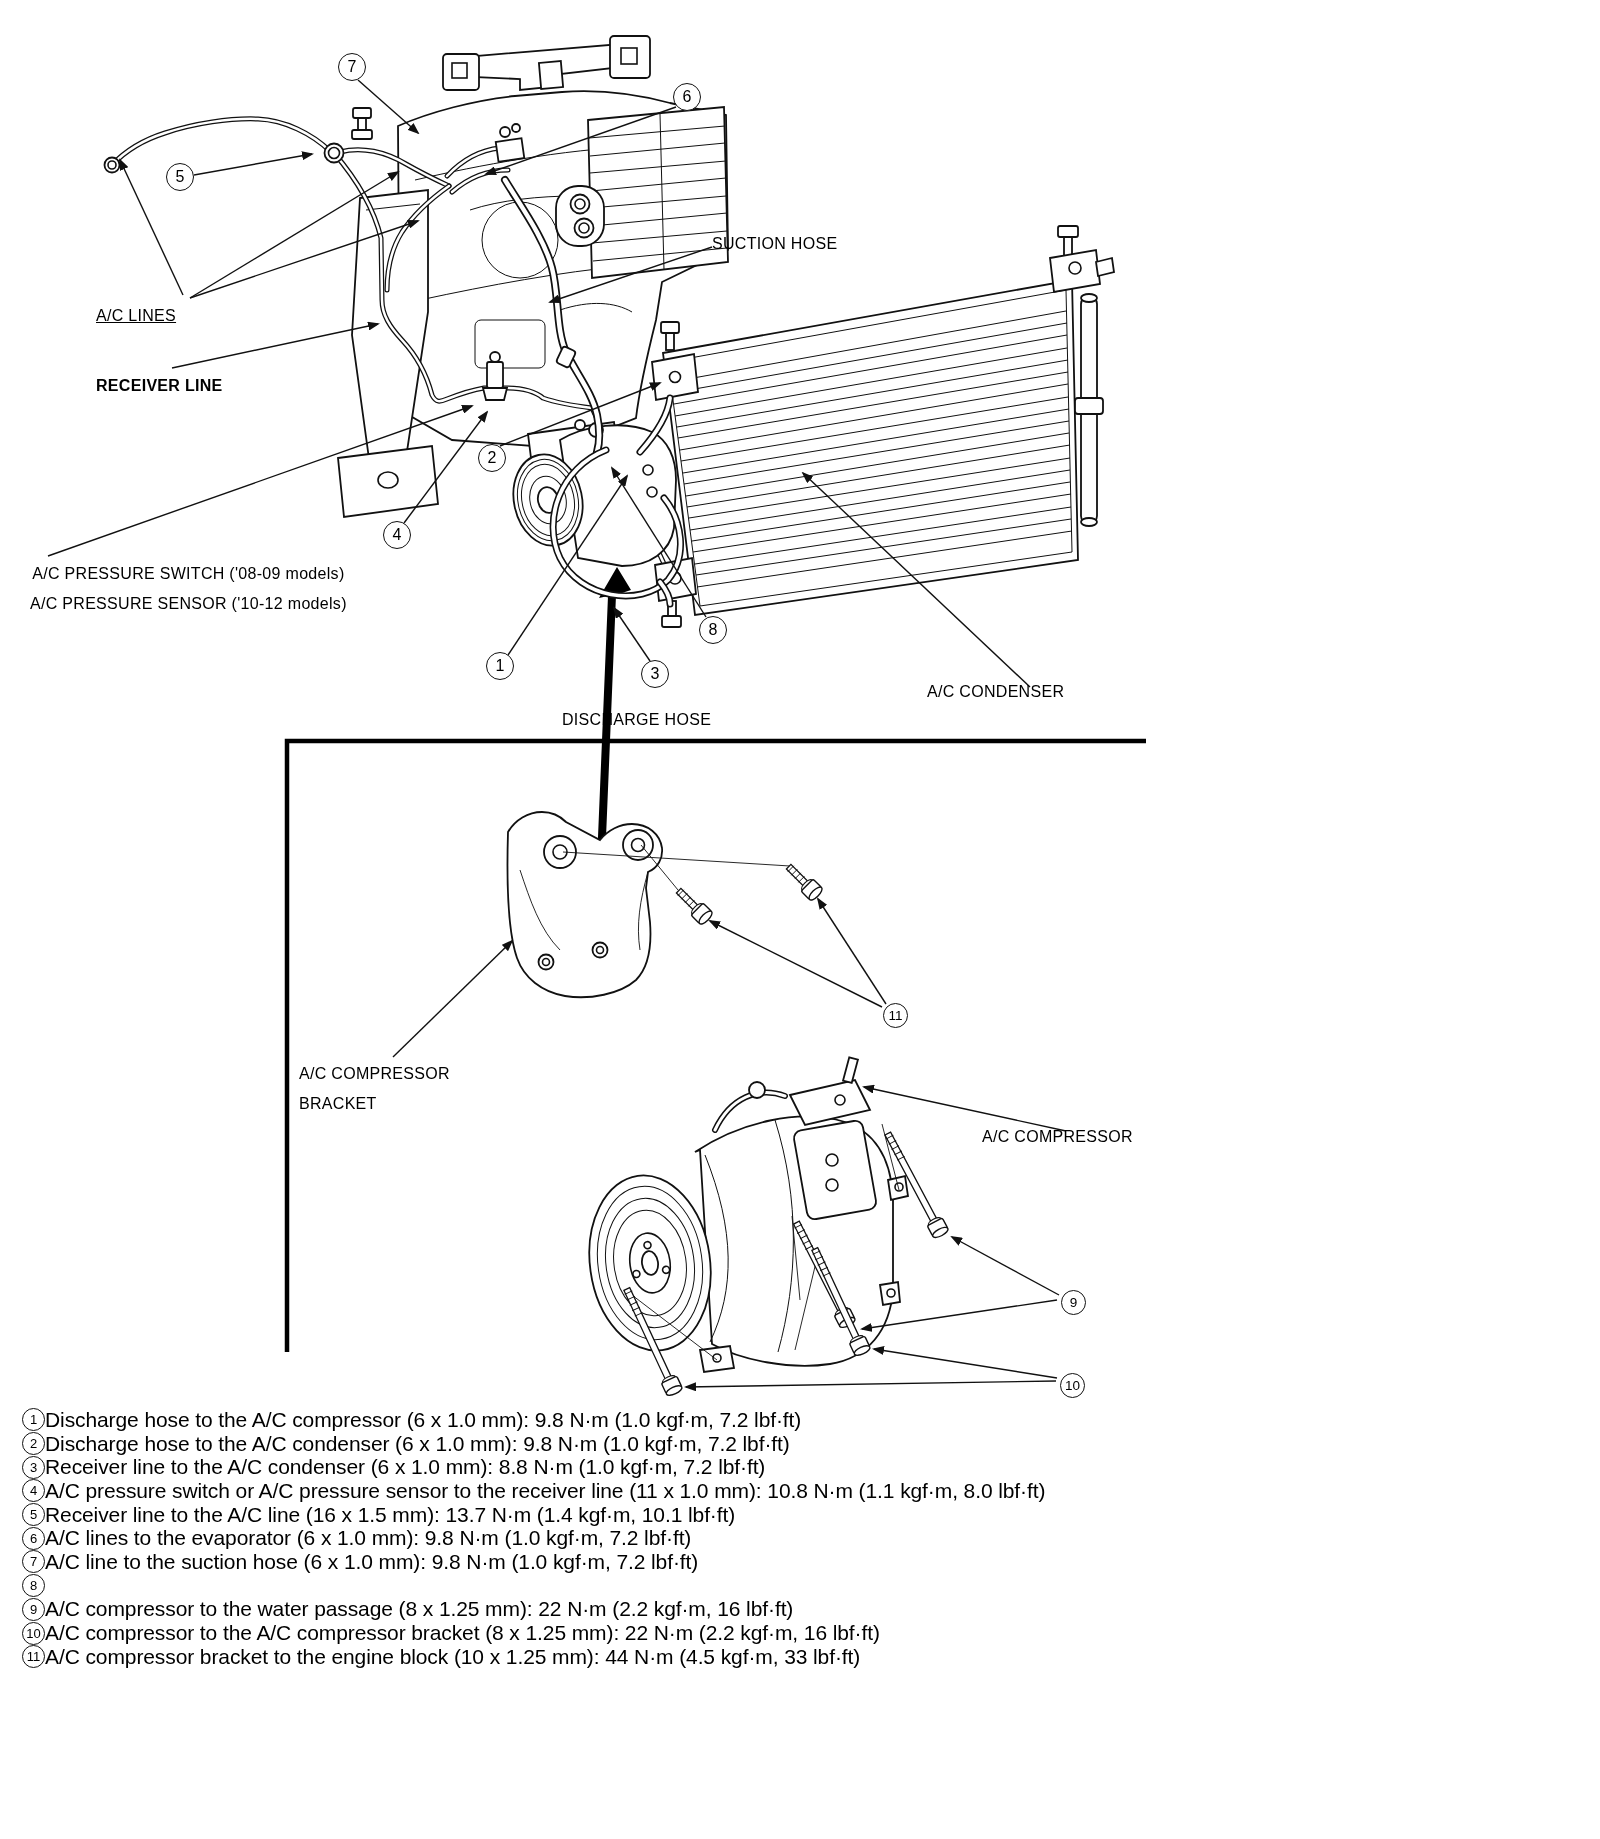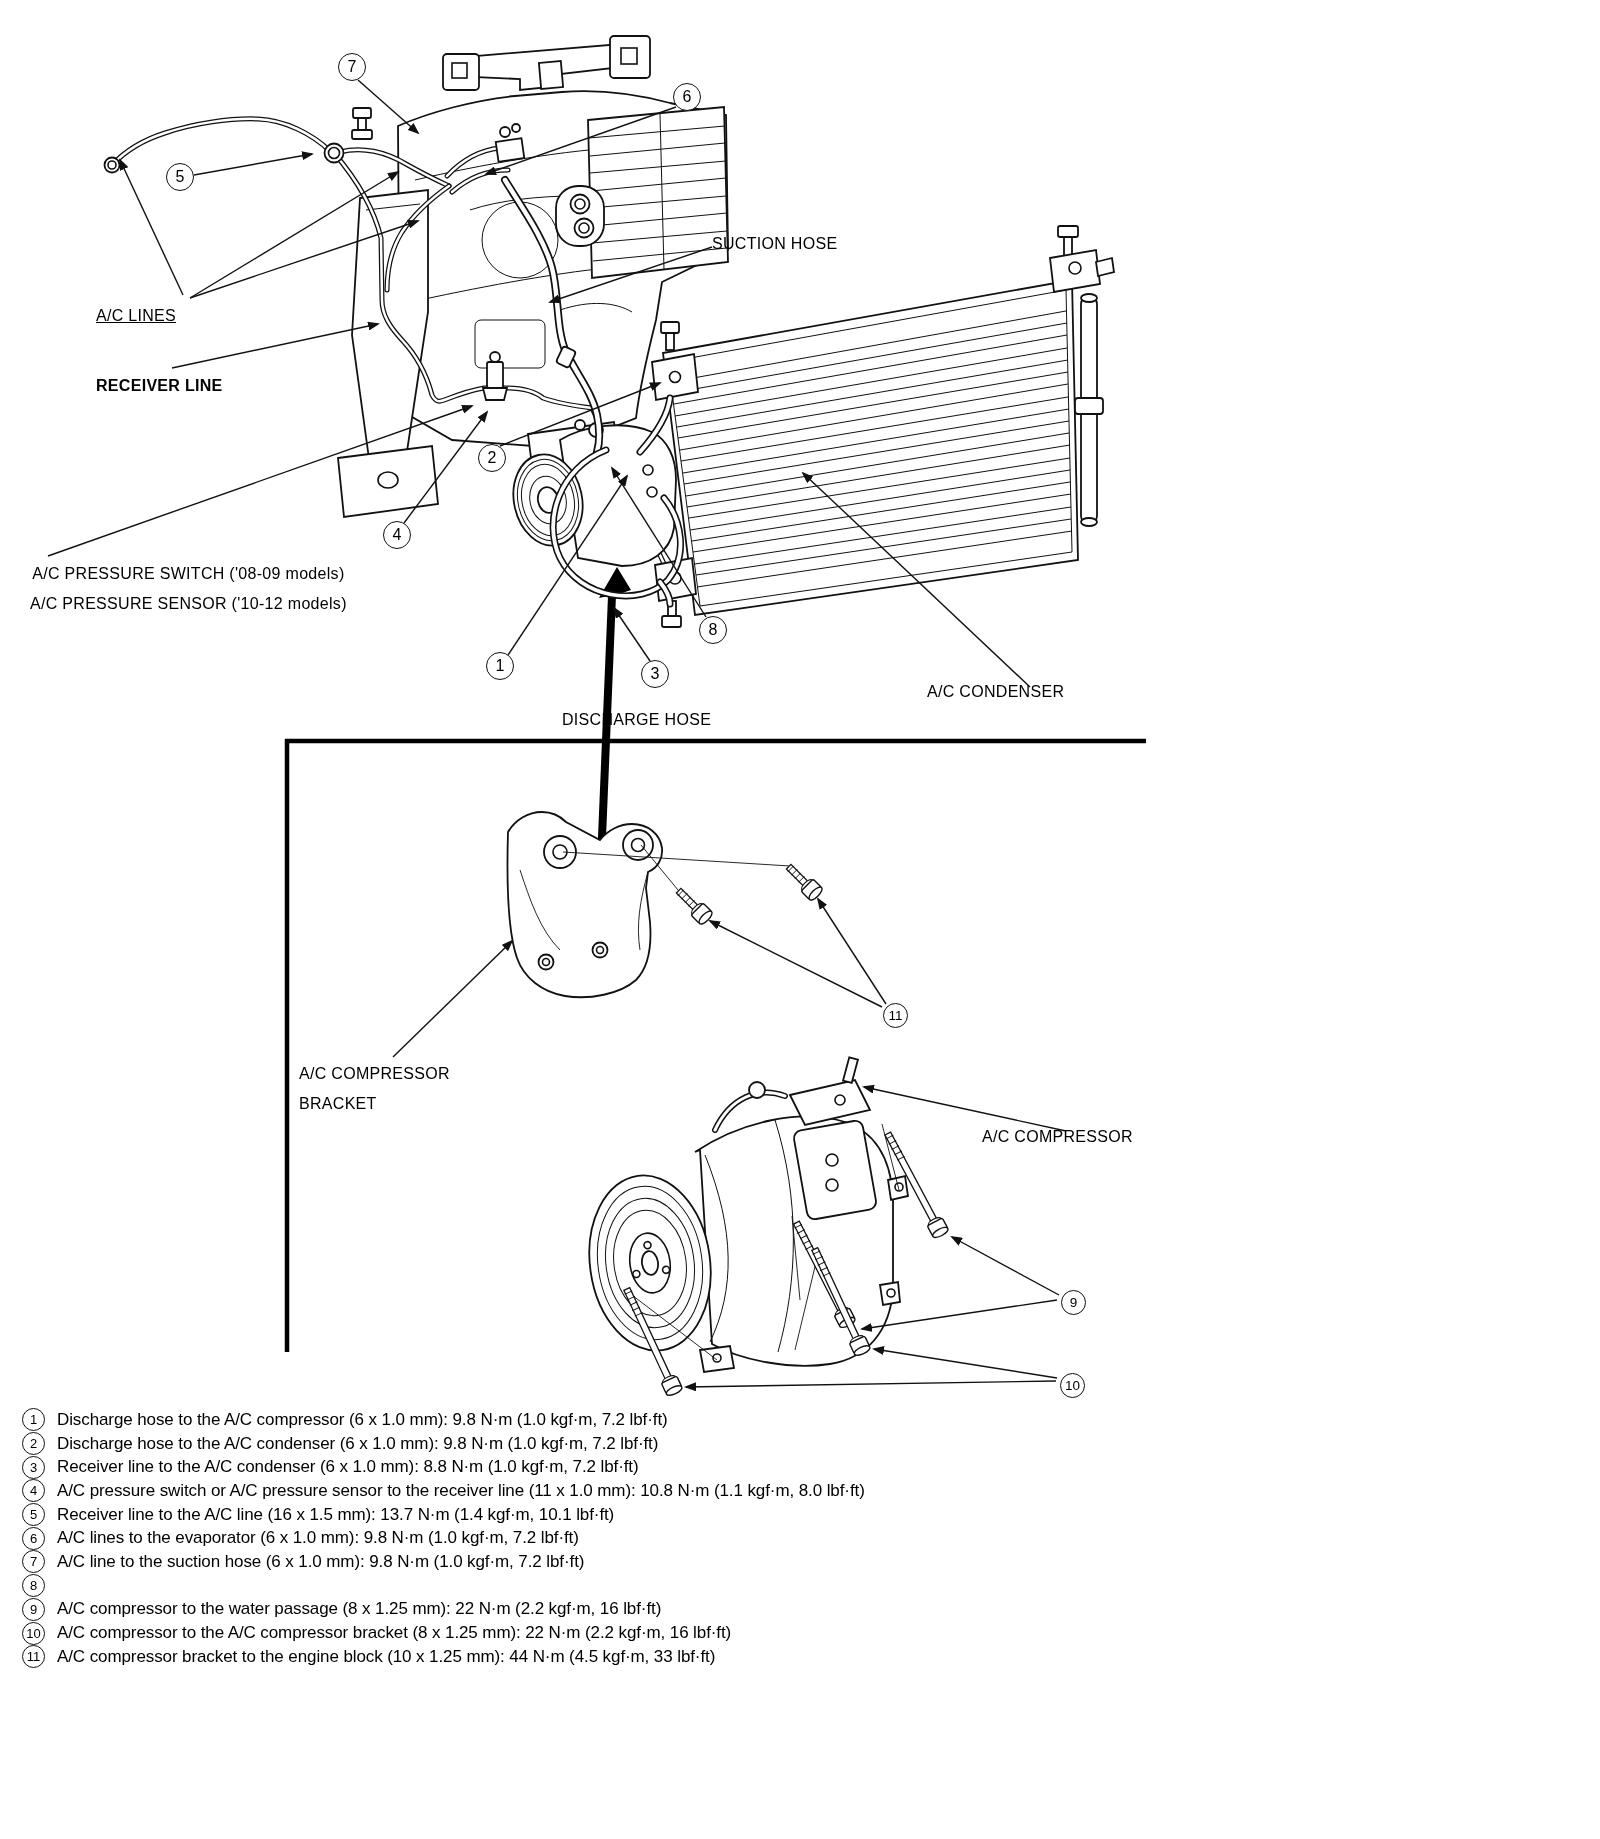--- a/index.html
+++ b/index.html
@@ -7,21 +7,21 @@
        font-family:"Liberation Sans",sans-serif;color:#000;}
   svg{position:absolute;left:0;top:0;}
   .lbl{position:absolute;font-size:16px;line-height:30px;letter-spacing:.3px;white-space:nowrap;}
   .co{position:absolute;width:26px;height:26px;border:1.7px solid #111;border-radius:50%;
       background:#fff;display:flex;align-items:center;justify-content:center;font-size:16px;}
   .co.sm{width:23px;height:23px;font-size:13.5px;}
   #notes{position:absolute;left:22px;top:1408px;}
   .nrow{display:flex;align-items:center;height:23.7px;white-space:nowrap;}
   .nnum{flex:0 0 auto;width:21px;height:21px;border:1.4px solid #111;border-radius:50%;
         display:flex;align-items:center;justify-content:center;font-size:13px;}
-  .ntxt{margin-left:12px;font-size:17px;letter-spacing:-.1px;}
+  .ntxt{font-size:21px;letter-spacing:-.1px;}
   
   .s1{fill:none;stroke:#111;stroke-width:1.6;}
   .s2{fill:#fff;stroke:#111;stroke-width:1.8;}
   .sth{fill:none;stroke:#111;stroke-width:1;}
   .thin{fill:none;stroke:#111;stroke-width:.9;}
   .ldr{fill:none;stroke:#111;stroke-width:1.4;marker-end:url(#ah);}
   .tb{fill:none;stroke:#111;stroke-linecap:round;}
   .tw{fill:none;stroke:#fff;stroke-linecap:round;}
 </style>
 </head>

